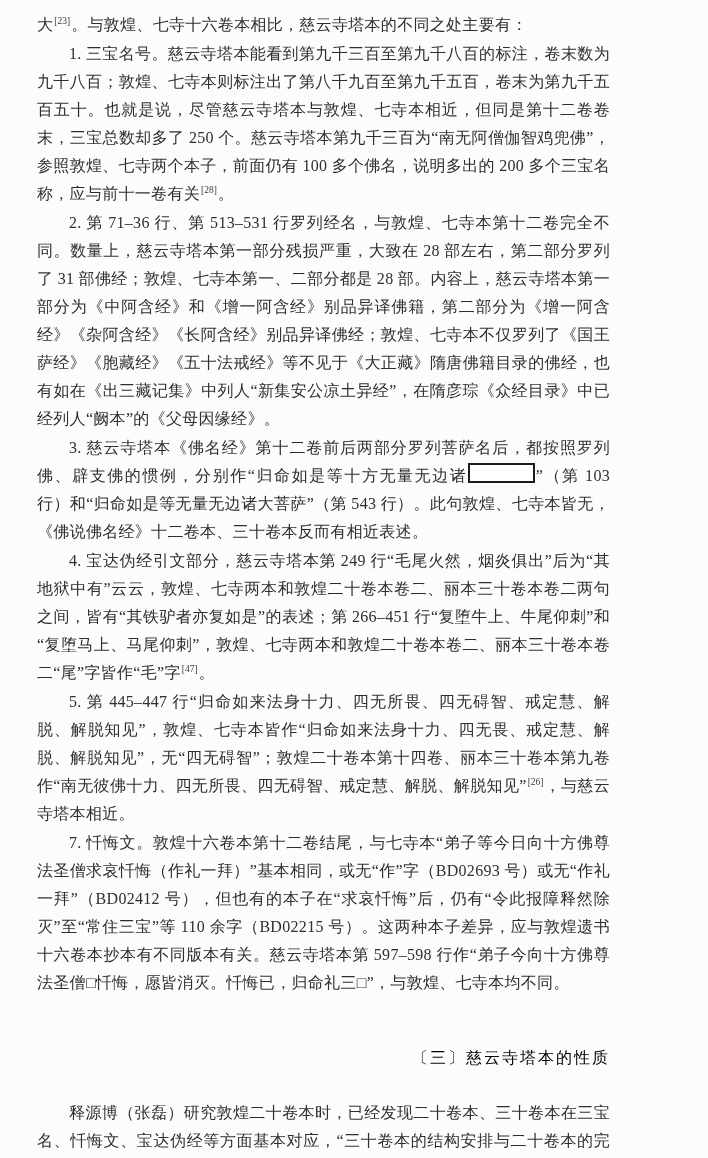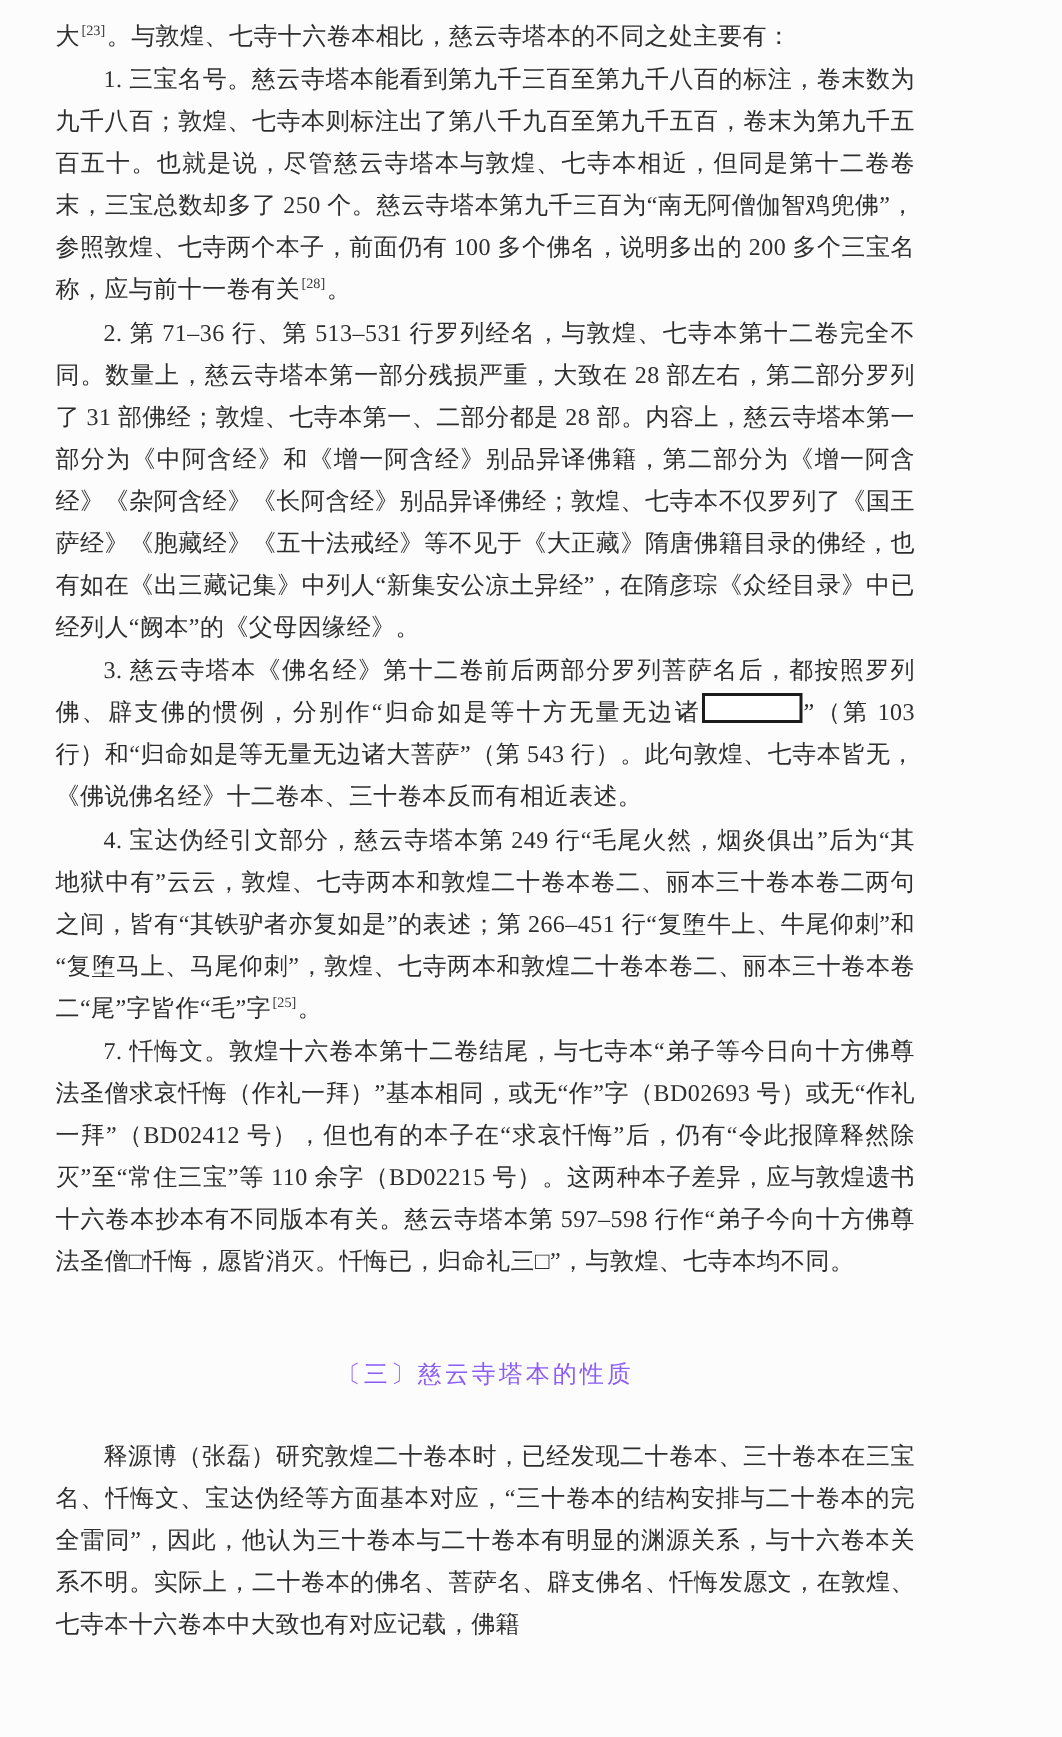--- a/index.html
+++ b/index.html
@@ -26,25 +26,25 @@
   }
   .para {
     margin: 0 0 1px 0;
     text-indent: 2em;
   }
   .para.no-indent {
     text-indent: 0;
   }
   .para.heading {
     text-indent: 0;
-    text-align: center;
+    text-align: right;
     margin-top: 47px;
     margin-bottom: 27px;
     letter-spacing: 2px;
-    color: #8b5cf6;
+    color: #000000;
   }
   sup.fnref {
     font-size: 9.5px;
     line-height: 0;
     vertical-align: 6px;
     letter-spacing: 0;
     padding: 0 1px;
     color: #3a3a3a;
   }
   .gapbox {
@@ -59,18 +59,19 @@
 </style>
 </head>
 <body>
 
 <div class="page">
   <div id="doc-body">
       <p class="para no-indent"><span>大</span><sup class="fnref">[23]</sup><span>。与敦煌、七寺十六卷本相比，慈云寺塔本的不同之处主要有：</span></p>
       <p class="para"><span>1. 三宝名号。慈云寺塔本能看到第九千三百至第九千八百的标注，卷末数为九千八百；敦煌、七寺本则标注出了第八千九百至第九千五百，卷末为第九千五百五十。也就是说，尽管慈云寺塔本与敦煌、七寺本相近，但同是第十二卷卷末，三宝总数却多了 250 个。慈云寺塔本第九千三百为“南无阿僧伽智鸡兜佛”，参照敦煌、七寺两个本子，前面仍有 100 多个佛名，说明多出的 200 多个三宝名称，应与前十一卷有关</span><sup class="fnref">[28]</sup><span>。</span></p>
       <p class="para"><span>2. 第 71–36 行、第 513–531 行罗列经名，与敦煌、七寺本第十二卷完全不同。数量上，慈云寺塔本第一部分残损严重，大致在 28 部左右，第二部分罗列了 31 部佛经；敦煌、七寺本第一、二部分都是 28 部。内容上，慈云寺塔本第一部分为《中阿含经》和《增一阿含经》别品异译佛籍，第二部分为《增一阿含经》《杂阿含经》《长阿含经》别品异译佛经；敦煌、七寺本不仅罗列了《国王萨经》《胞藏经》《五十法戒经》等不见于《大正藏》隋唐佛籍目录的佛经，也有如在《出三藏记集》中列人“新集安公凉土异经”，在隋彦琮《众经目录》中已经列人“阙本”的《父母因缘经》。</span></p>
       <p class="para"><span>3. 慈云寺塔本《佛名经》第十二卷前后两部分罗列菩萨名后，都按照罗列佛、辟支佛的惯例，分别作“归命如是等十方无量无边诸</span><span class="gapbox"></span><span>”（第 103 行）和“归命如是等无量无边诸大菩萨”（第 543 行）。此句敦煌、七寺本皆无，《佛说佛名经》十二卷本、三十卷本反而有相近表述。</span></p>
-      <p class="para"><span>4. 宝达伪经引文部分，慈云寺塔本第 249 行“毛尾火然，烟炎俱出”后为“其地狱中有”云云，敦煌、七寺两本和敦煌二十卷本卷二、丽本三十卷本卷二两句之间，皆有“其铁驴者亦复如是”的表述；第 266–451 行“复堕牛上、牛尾仰刺”和“复堕马上、马尾仰刺”，敦煌、七寺两本和敦煌二十卷本卷二、丽本三十卷本卷二“尾”字皆作“毛”字</span><sup class="fnref">[25]</sup><span>。</span></p>
+      <p class="para"><span>4. 宝达伪经引文部分，慈云寺塔本第 249 行“毛尾火然，烟炎俱出”后为“其地狱中有”云云，敦煌、七寺两本和敦煌二十卷本卷二、丽本三十卷本卷二两句之间，皆有“其铁驴者亦复如是”的表述；第 266–451 行“复堕牛上、牛尾仰刺”和“复堕马上、马尾仰刺”，敦煌、七寺两本和敦煌二十卷本卷二、丽本三十卷本卷二“尾”字皆作“毛”字</span><sup class="fnref">[47]</sup><span>。</span></p>
+      <p class="para"><span>5. 第 445–447 行“归命如来法身十力、四无所畏、四无碍智、戒定慧、解脱、解脱知见”，敦煌、七寺本皆作“归命如来法身十力、四无畏、戒定慧、解脱、解脱知见”，无“四无碍智”；敦煌二十卷本第十四卷、丽本三十卷本第九卷作“南无彼佛十力、四无所畏、四无碍智、戒定慧、解脱、解脱知见”</span><sup class="fnref">[26]</sup><span>，与慈云寺塔本相近。</span></p>
       <p class="para"><span>7. 忏悔文。敦煌十六卷本第十二卷结尾，与七寺本“弟子等今日向十方佛尊法圣僧求哀忏悔（作礼一拜）”基本相同，或无“作”字（BD02693 号）或无“作礼一拜”（BD02412 号），但也有的本子在“求哀忏悔”后，仍有“令此报障释然除灭”至“常住三宝”等 110 余字（BD02215 号）。这两种本子差异，应与敦煌遗书十六卷本抄本有不同版本有关。慈云寺塔本第 597–598 行作“弟子今向十方佛尊法圣僧□忏悔，愿皆消灭。忏悔已，归命礼三□”，与敦煌、七寺本均不同。</span></p>
       <p class="para heading"><span>〔三〕慈云寺塔本的性质</span></p>
       <p class="para"><span>释源博（张磊）研究敦煌二十卷本时，已经发现二十卷本、三十卷本在三宝名、忏悔文、宝达伪经等方面基本对应，“三十卷本的结构安排与二十卷本的完全雷同”，因此，他认为三十卷本与二十卷本有明显的渊源关系，与十六卷本关系不明。实际上，二十卷本的佛名、菩萨名、辟支佛名、忏悔发愿文，在敦煌、七寺本十六卷本中大致也有对应记载，佛籍</span></p>
     </div>
 </div>
 
 </body></html>

